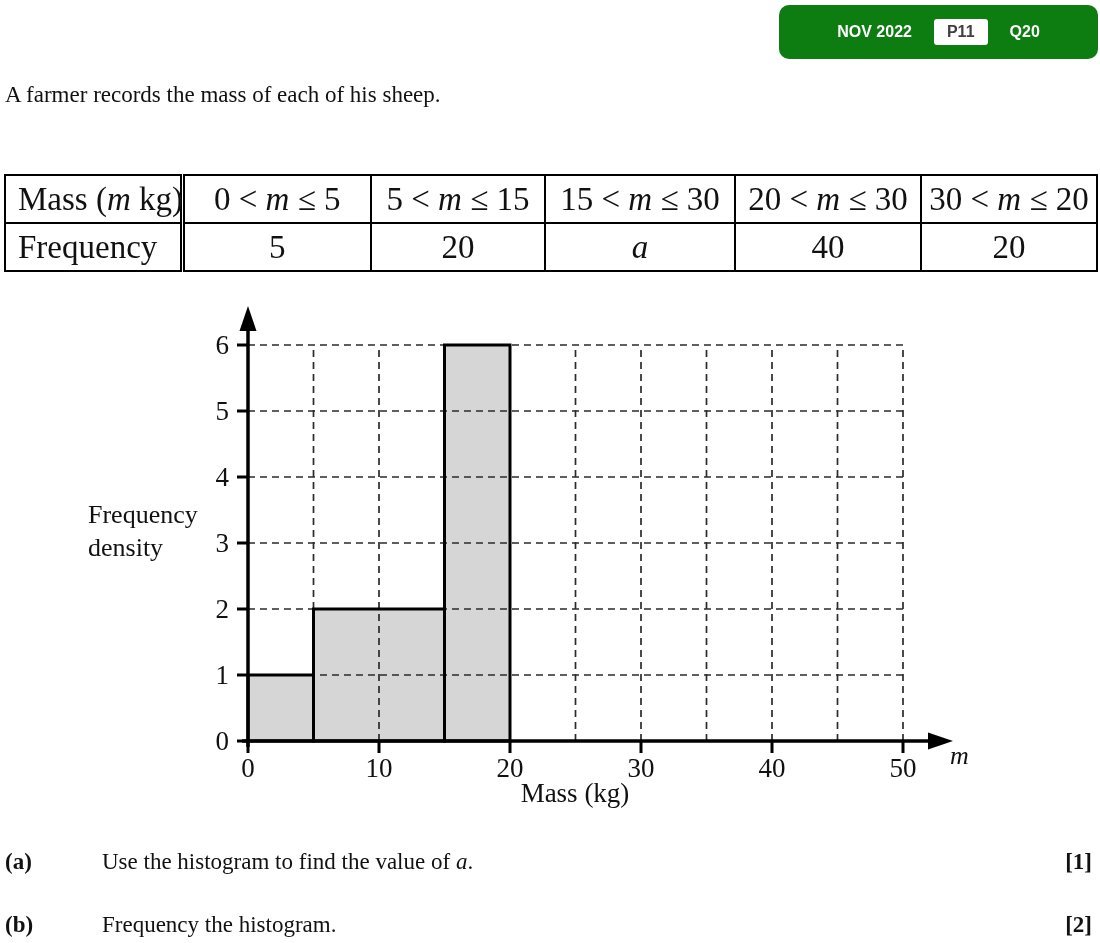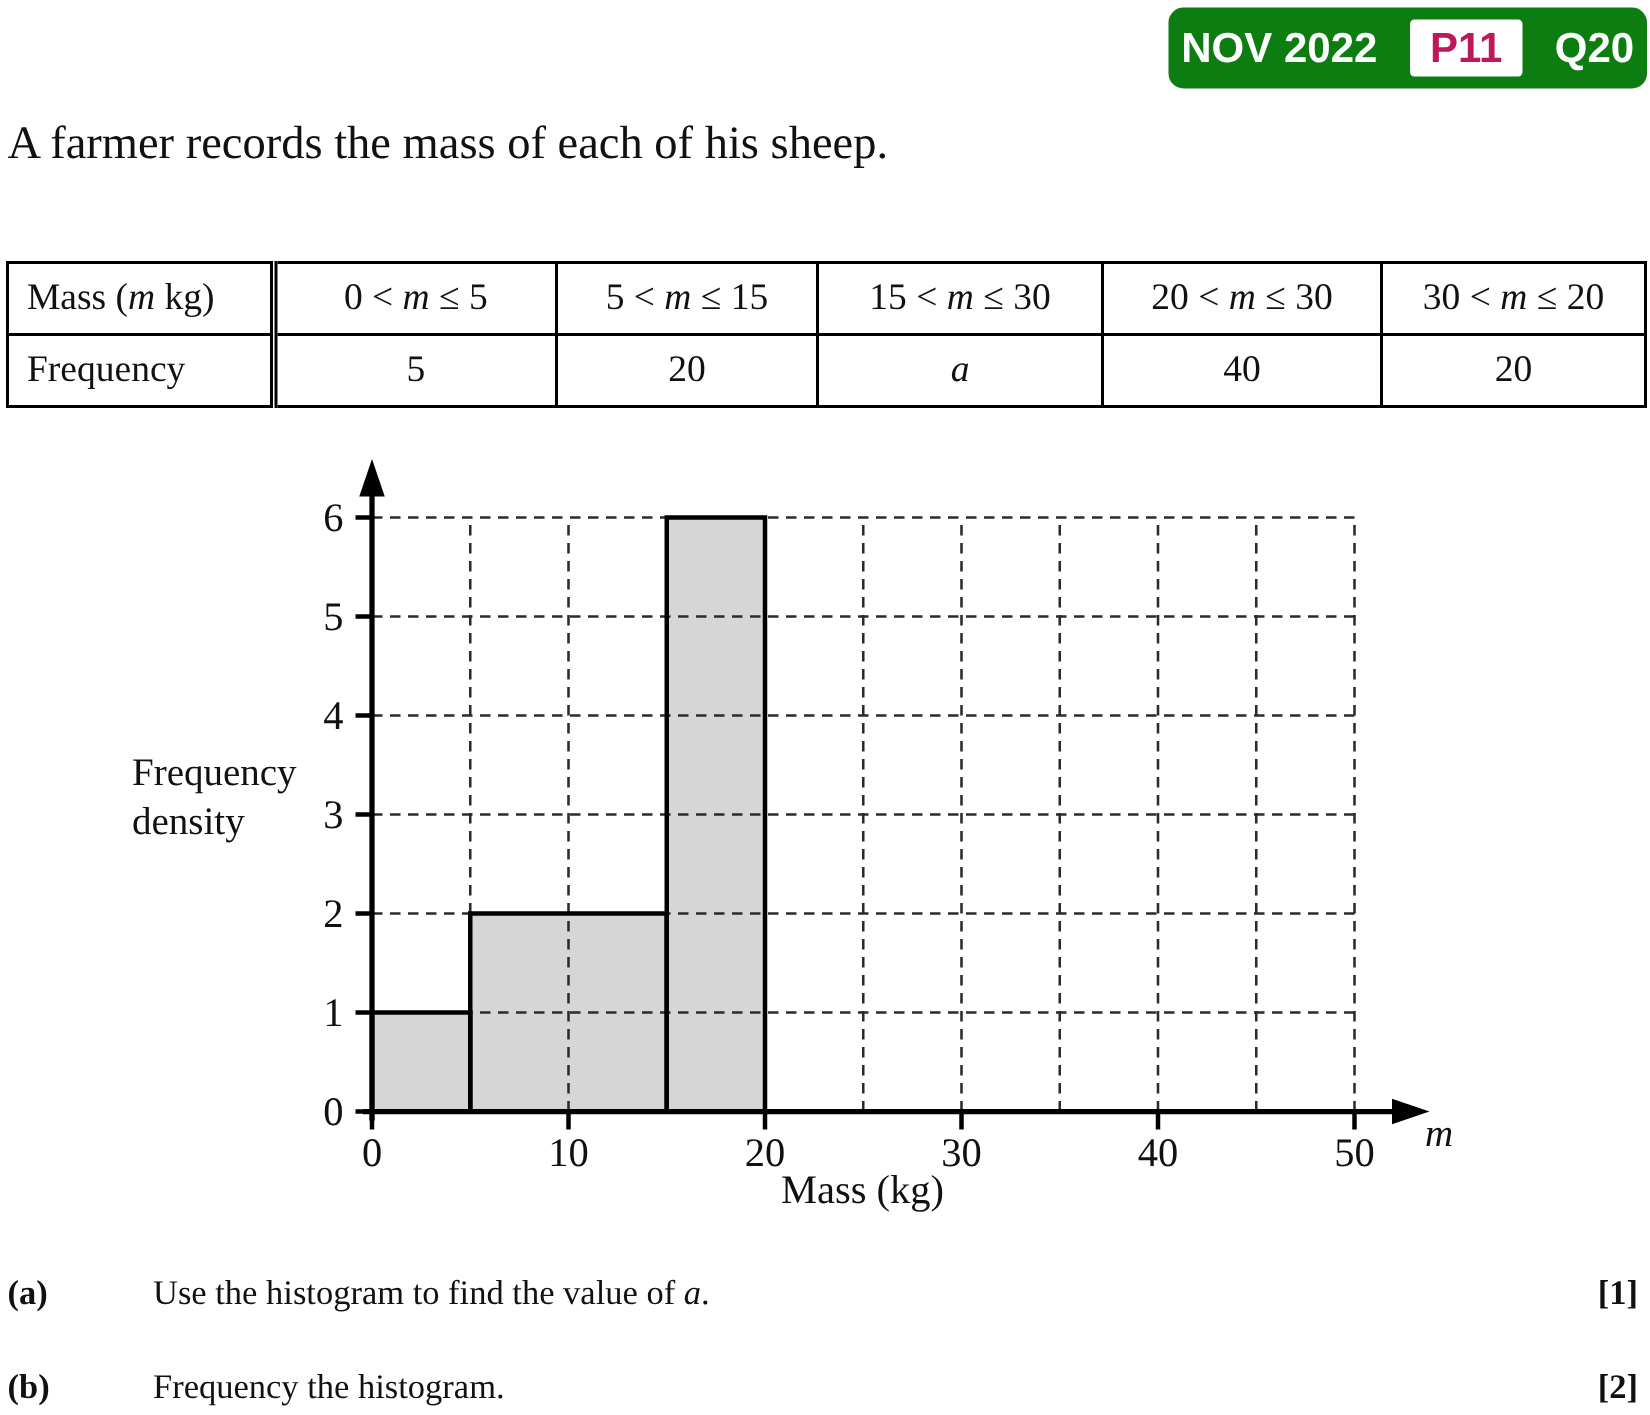--- a/index.html
+++ b/index.html
@@ -14,48 +14,48 @@
 
   
   .badge {
     position: absolute; left: 779px; top: 5px;
     width: 319px; height: 54px;
     background: #0d7d12;
     border-radius: 10px;
     display: flex; align-items: center; justify-content: center;
     gap: 22px;
     font-family: "Liberation Sans", sans-serif;
-    font-weight: bold; font-size: 28px; color: #ffffff;
+    font-weight: bold; font-size: 16px; color: #ffffff;
     box-sizing: border-box;
   }
   .badge .paper-box {
-    background: #ffffff; color: #be185d;
+    background: #ffffff; color: #404040;
     padding: 5px 13px; border-radius: 3px;
     line-height: 1;
   }
 
   
   .intro {
     position: absolute; left: 5px; top: 79px;
-    font-size: 31px; line-height: 31px;
+    font-size: 23px; line-height: 31px;
     white-space: nowrap;
   }
 
   
   .freq-table {
     position: absolute; left: 4px; top: 174px;
     border-collapse: collapse;
     table-layout: fixed;
     width: 1092px;
   }
   .freq-table td {
     border: 2px solid #000;
     height: 46px;
     text-align: center;
-    font-size: 25px;
+    font-size: 33px;
     padding: 0;
     white-space: nowrap;
   }
   .freq-table td.rowhead {
     text-align: left;
     padding-left: 12px;
     border-right: 5px double #000;
   }
   .v { font-style: italic; }
 

